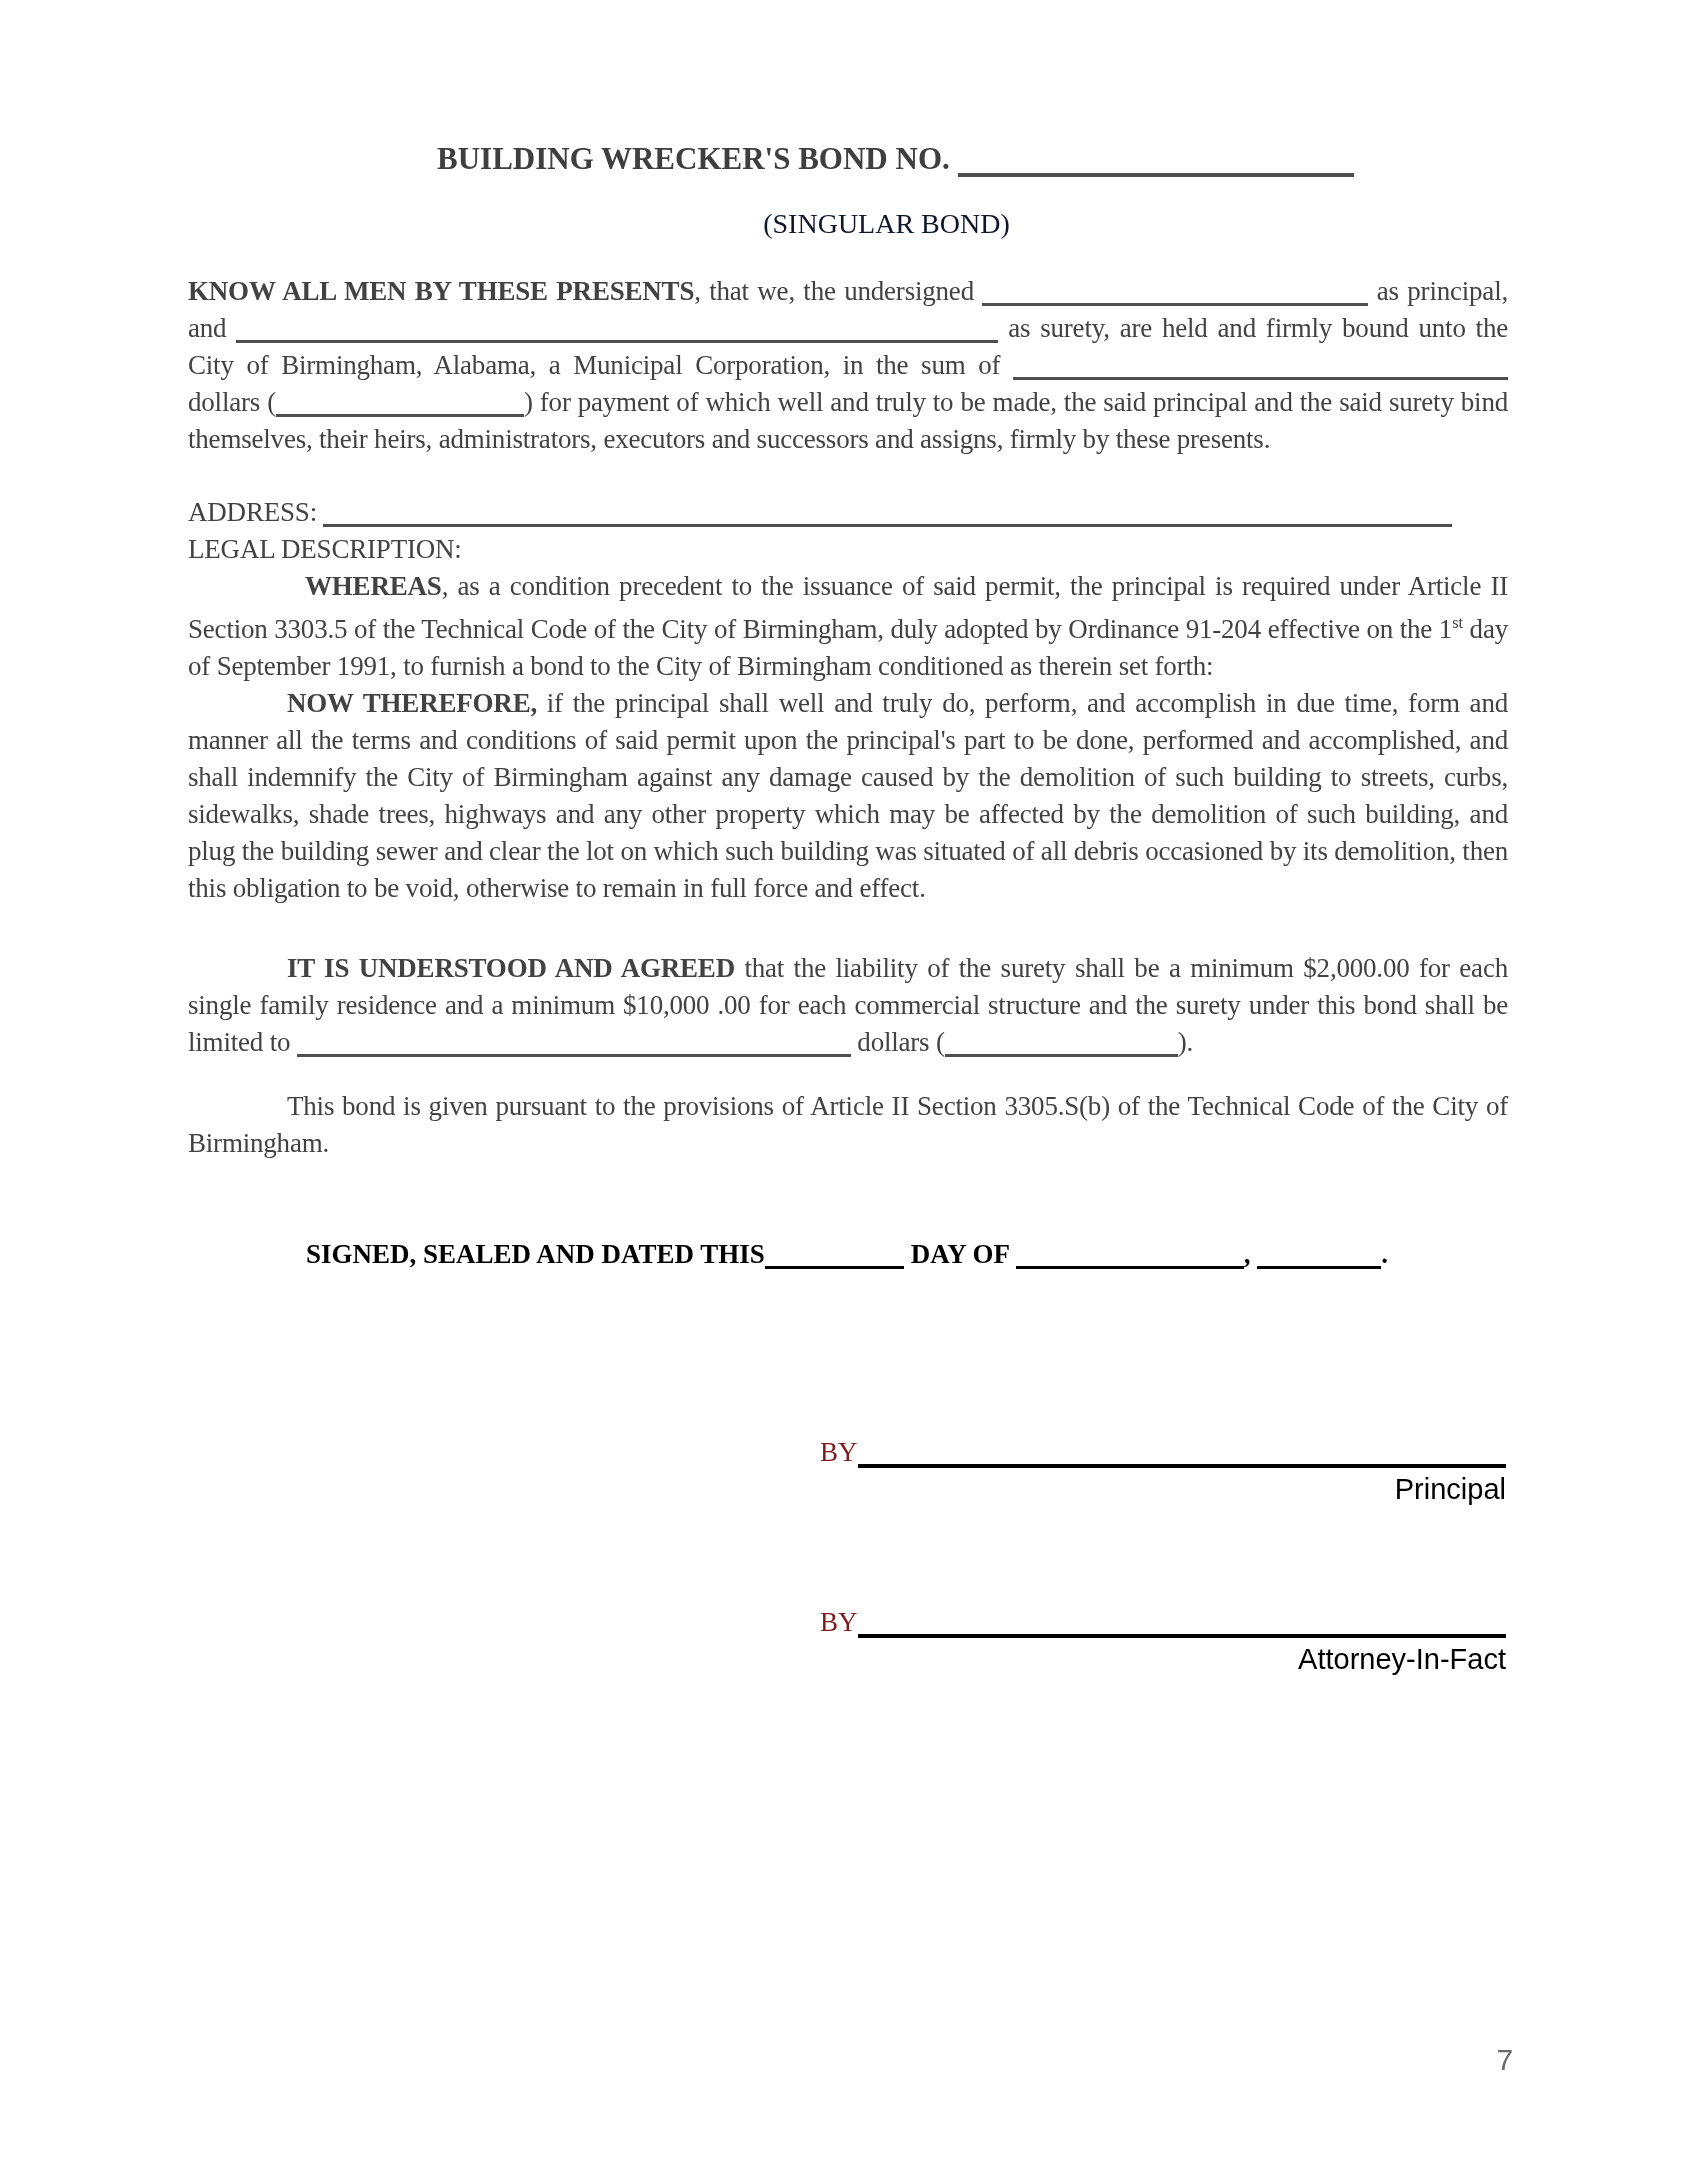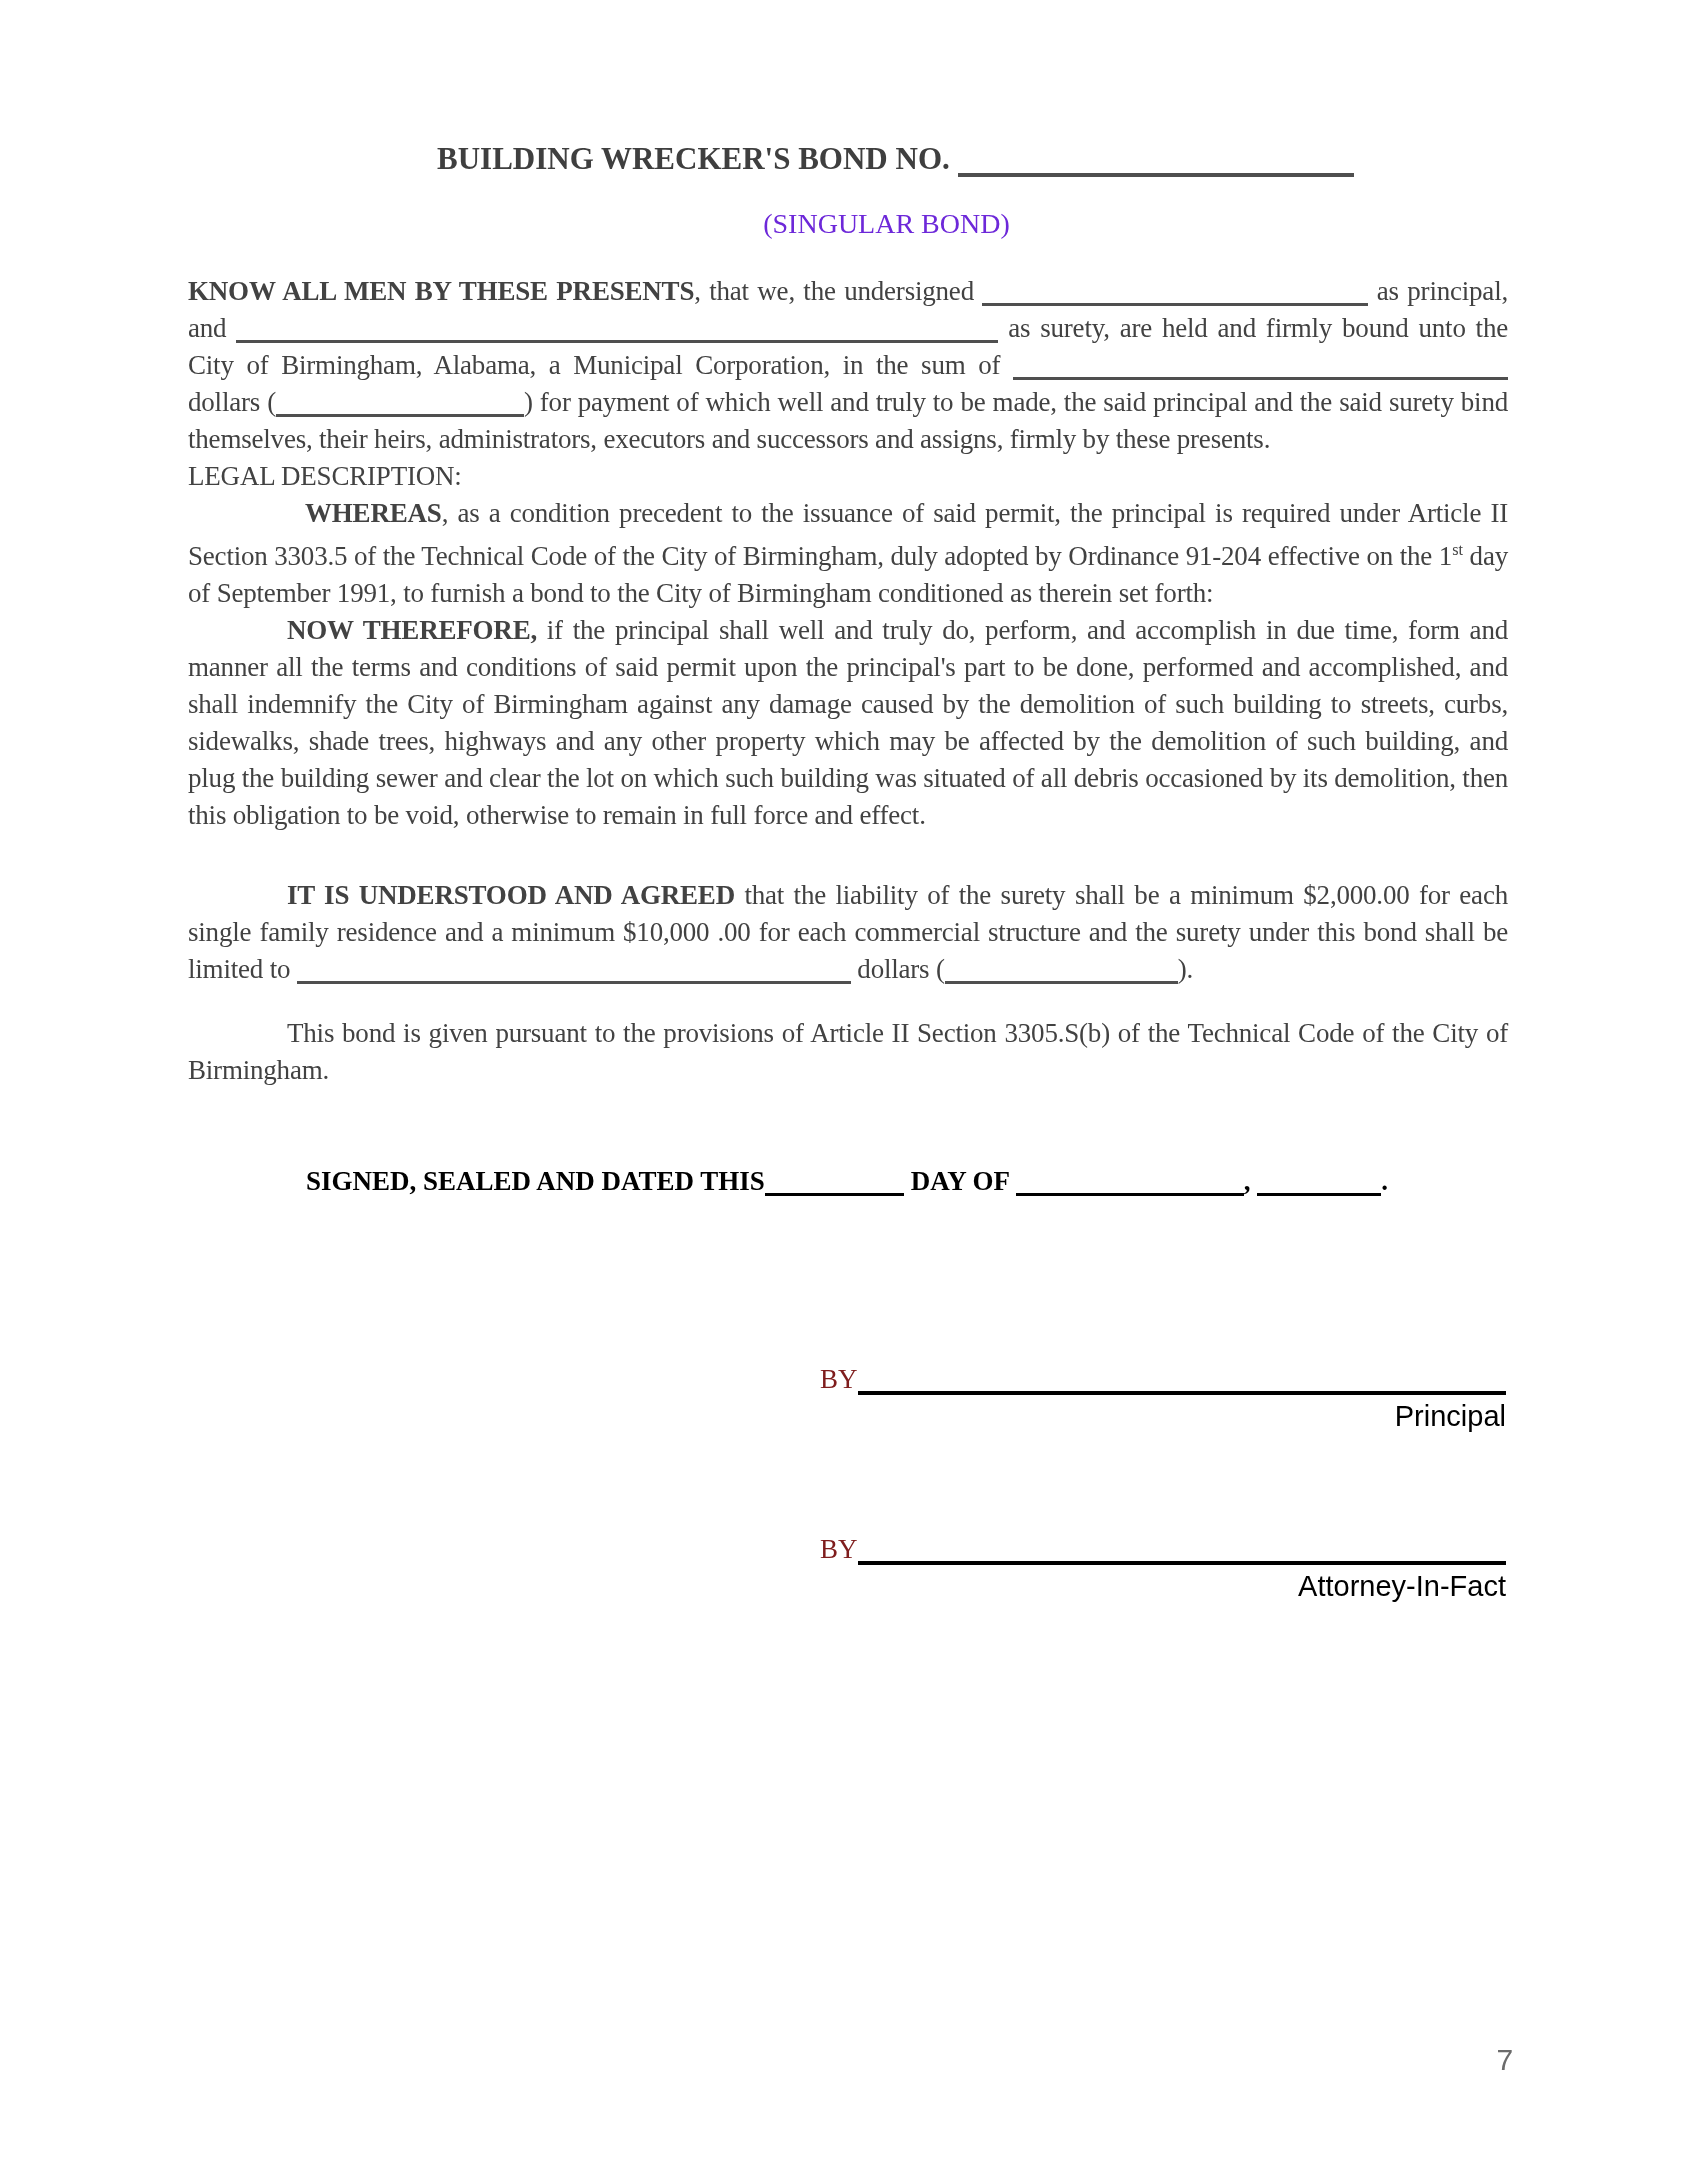--- a/index.html
+++ b/index.html
@@ -36,21 +36,21 @@
     font-size:31px; line-height:40px;
     font-weight:bold; color:#3f3f3f;
     letter-spacing:0;
     white-space:nowrap;
   }
   .w-bondno { width:396px; border-bottom-width:4px; vertical-align:-8px; }
 
   .subtitle {
     margin:26px 0 0 77px;
     text-align:center;
-    font-size:28px; color:#6d28d9;
+    font-size:28px; color:#0f172a;
     letter-spacing:0;
   }
 
   .mt31 { margin-top:31px; }
   .mt35 { margin-top:35px; }
   .mt158 { margin-top:156px; }
   .mt11 { }
   .mt30 { margin-top:43px; }
   .mt27 { margin-top:27px; }
 
@@ -111,20 +111,21 @@
 
 <div class="page">
 
   <div class="title-row"><span>BUILDING WRECKER'S BOND NO.</span> <span class="blank w-bondno"></span></div>
 
   <div class="subtitle">(SINGULAR BOND)</div>
 
   <p class="jp mt31"><span class="b">KNOW ALL MEN BY THESE PRESENTS</span><span>, that we, the undersigned </span><span class="blank w-undersigned"></span><span> as principal, and </span><span class="blank w-surety"></span><span> as surety, are held and firmly bound unto the City of Birmingham, Alabama, a Municipal Corporation, in the sum of </span><span class="blank w-sumwords"></span><span> dollars (</span><span class="blank w-sumfigs"></span><span>) for payment of which well and truly to be made, the said principal and the said surety bind themselves, their heirs, administrators, executors and successors and assigns, firmly by these presents.</span></p>
 
 
+  <p class="address-row"><span>ADDRESS: </span><span class="blank w-address"></span></p>
   <p>LEGAL DESCRIPTION:</p>
 
 
   <p class="jp ind"><span class="b">WHEREAS</span><span>, as a condition precedent to the issuance of said permit, the principal is required under Article II Section 3303.5 of the Technical Code of the City of Birmingham, duly adopted by Ordinance 91-204 effective on the 1</span><sup>st</sup><span> day of September 1991, to furnish a bond to the City of Birmingham conditioned as therein set forth:</span></p>
 
   <p class="jp ind2 mt11"><span class="b">NOW THEREFORE,</span><span> if the principal shall well and truly do, perform, and accomplish in due time, form and manner all the terms and conditions of said permit upon the principal's part to be done, performed and accomplished, and shall indemnify the City of Birmingham against any damage caused by the demolition of such building to streets, curbs, sidewalks, shade trees, highways and any other property which may be affected by the demolition of such building, and plug the building sewer and clear the lot on which such building was situated of all debris occasioned by its demolition, then this obligation to be void, otherwise to remain in full force and effect.</span></p>
 
   <p class="jp ind2 mt30"><span class="b">IT IS UNDERSTOOD AND AGREED</span><span> that the liability of the surety shall be a minimum $2,000.00 for each single family residence and a minimum $10,000 .00 for each commercial structure and the surety under this bond shall be limited to </span><span class="blank w-limitwords"></span><span> dollars (</span><span class="blank w-limitfigs"></span><span>).</span></p>
 
   <p class="jp ind2 mt27">This bond is given pursuant to the provisions of Article II Section 3305.S(b) of the Technical Code of the City of Birmingham.</p>

